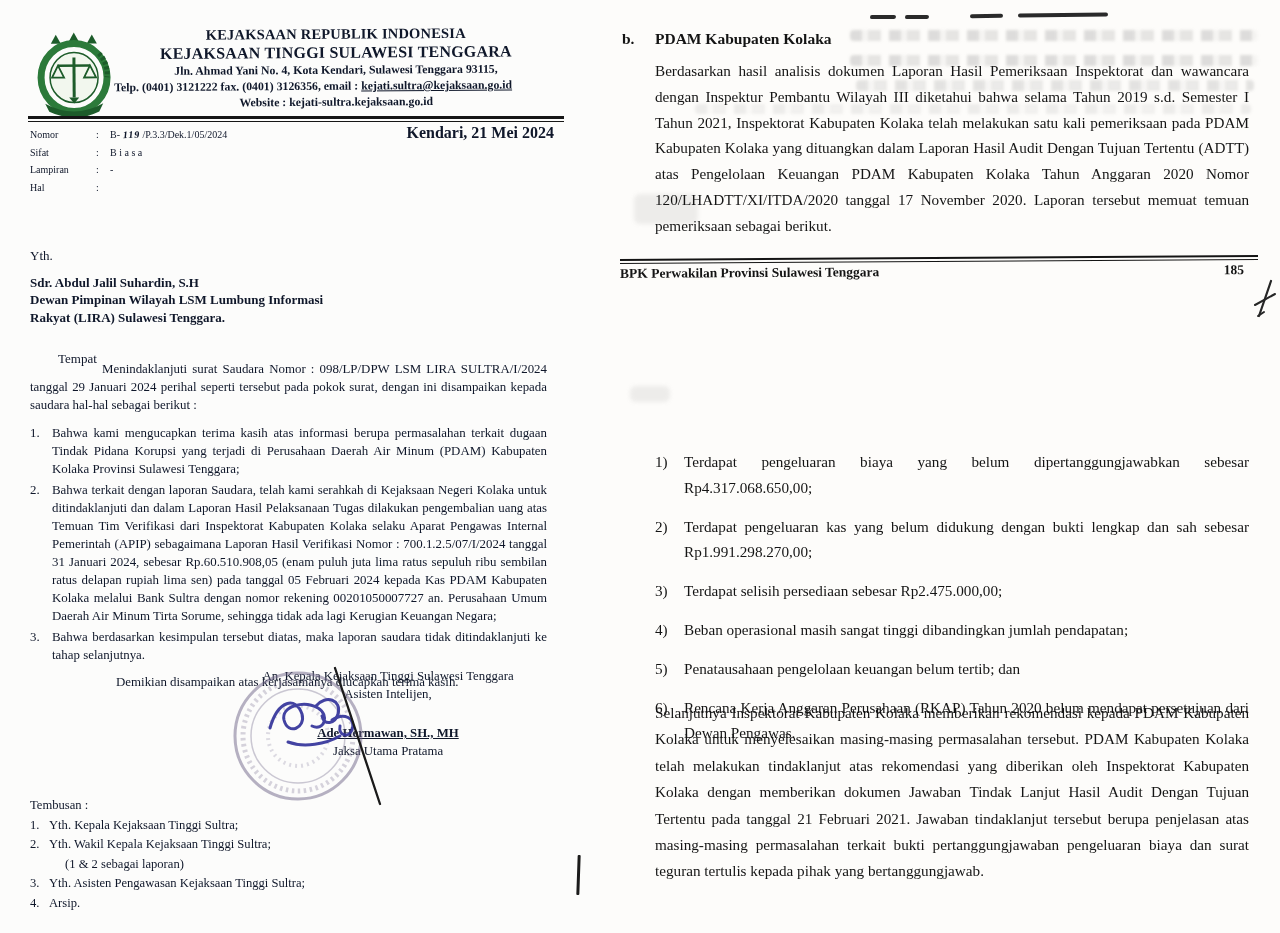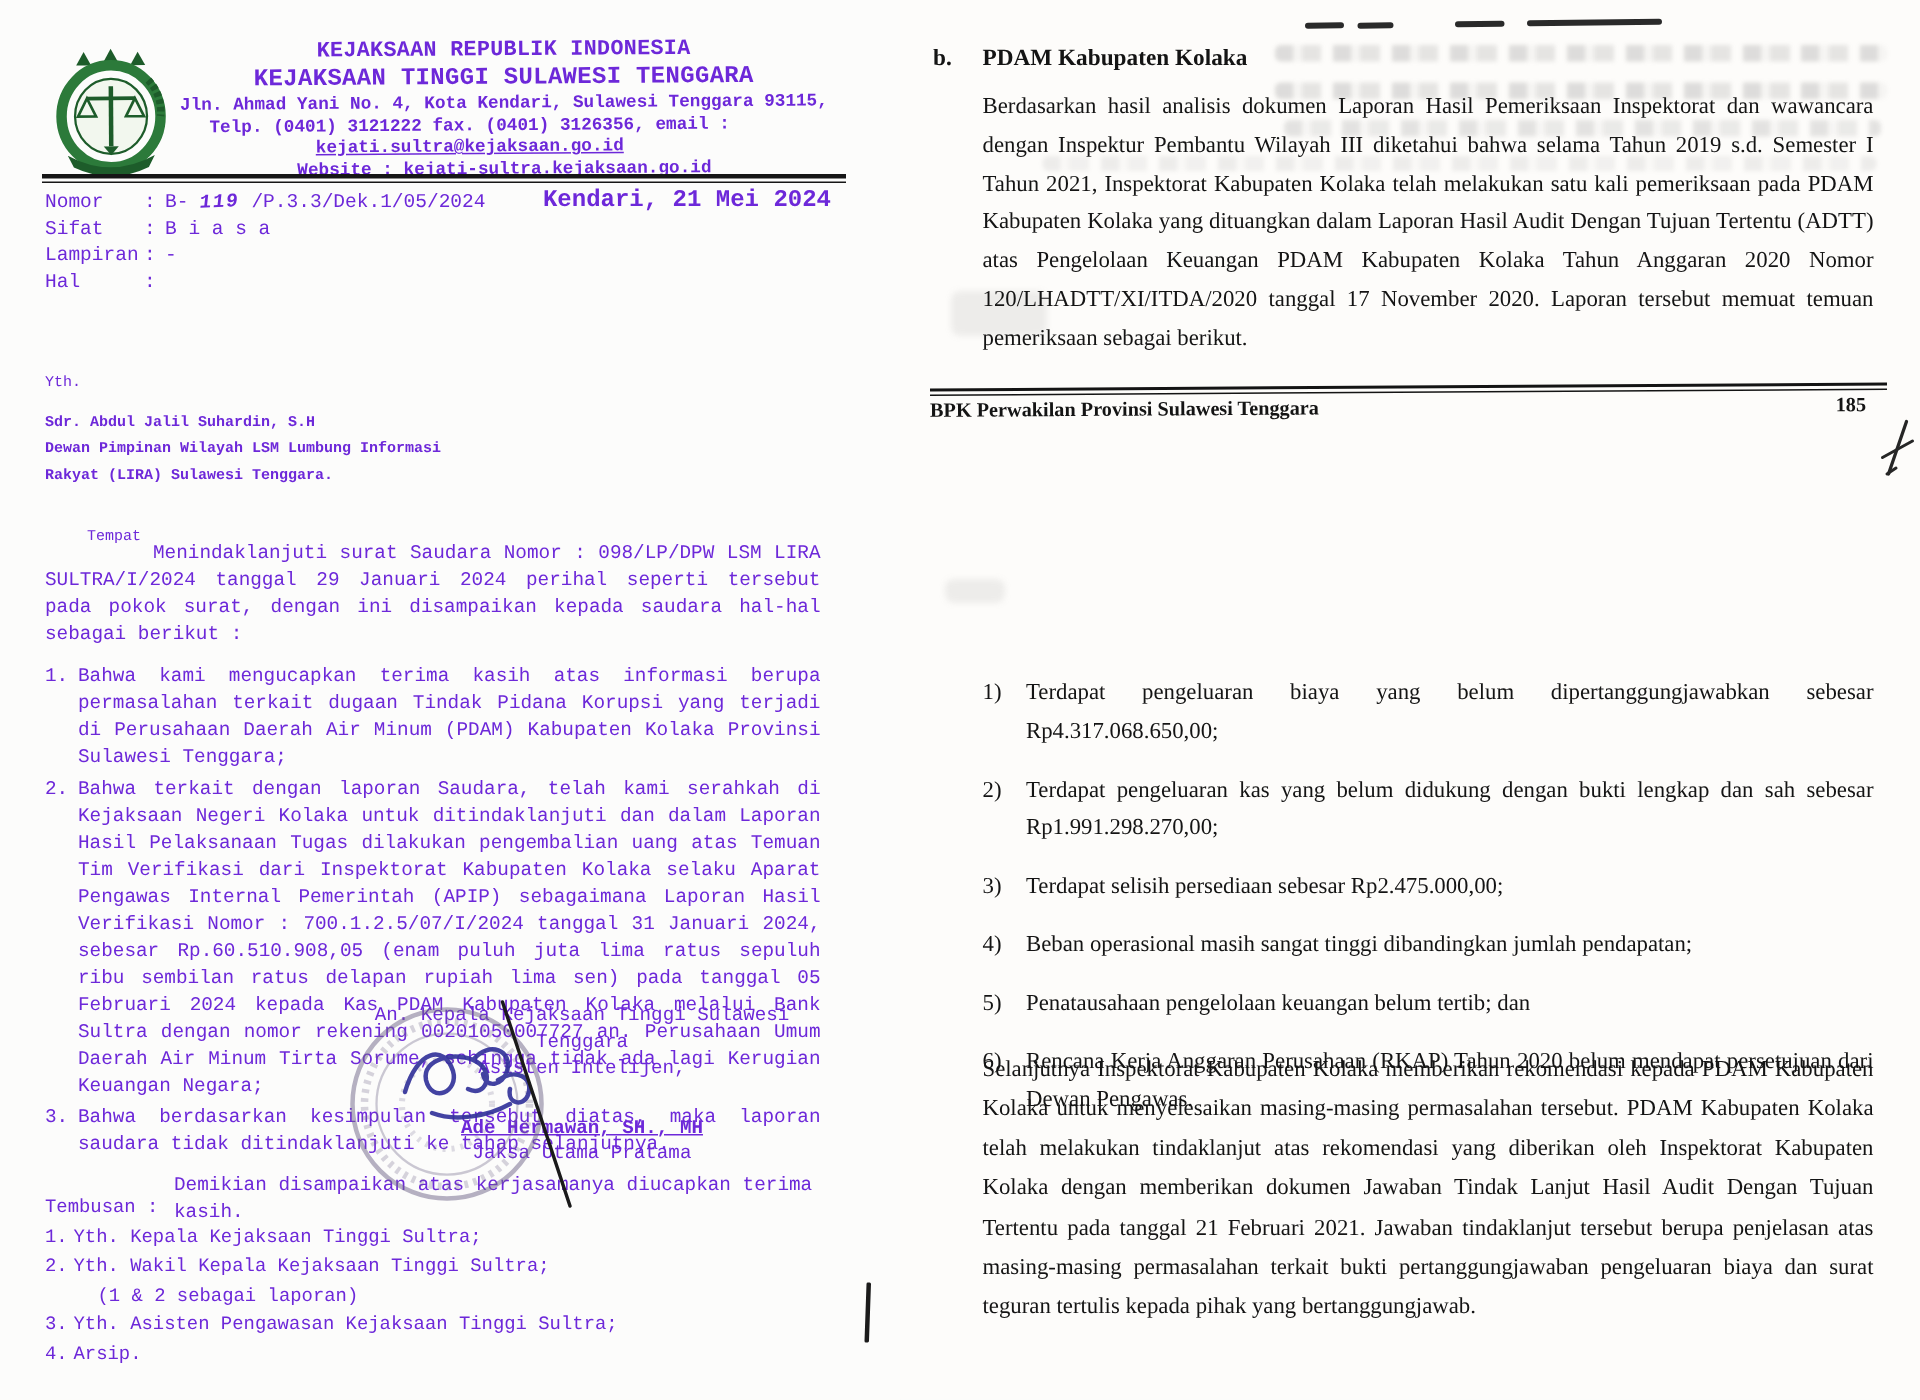--- a/index.html
+++ b/index.html
@@ -1,37 +1,37 @@
 <!DOCTYPE html>
 <html><head>
 <meta charset="utf-8">
 <style>
   html,body{margin:0;padding:0;background:#fbfbfa;}
   #canvas{position:relative;width:1280px;height:933px;overflow:hidden;background:#fcfcfb;}
   .page{position:absolute;top:0;height:933px;}
   
-  .page-left{left:0;width:600px;background:#fcfcfb;font-family:Liberation Mono, monospace;color:#6d28d9;}
+  .page-left{left:0;width:600px;background:#fcfcfb;font-family:Liberation Serif, serif;color:#0f172a;}
   .letterhead{position:absolute;left:30px;top:26px;width:534px;transform:rotate(-0.4deg);}
   .logo{position:absolute;left:3px;top:4px;width:100px;height:88px;}
   .lh-text{margin-left:78px;text-align:center;}
   .lh-org1{font-size:14.5px;font-weight:700;letter-spacing:.2px;}
   .lh-org2{font-size:16px;font-weight:700;letter-spacing:.2px;margin-top:1px;}
   .lh-addr,.lh-contact,.lh-web{font-size:11.8px;font-weight:700;margin-top:1px;}
   .lh-contact{margin-left:-46px;width:calc(100% + 46px);}
   .u{text-decoration:underline;}
   .lh-rule{position:absolute;left:28px;top:116px;width:536px;height:2px;border-top:3px solid #161616;border-bottom:1.5px solid #161616;}
   .date{position:absolute;right:46px;top:124px;font-weight:700;font-size:16px;}
-  .meta{position:absolute;left:30px;top:126px;width:398px;font-size:13px;}
+  .meta{position:absolute;left:30px;top:126px;width:398px;font-size:10px;}
   .meta-row{display:flex;line-height:17.5px;align-items:flex-start;}
   .meta-label{width:66px;flex:none;}
   .meta-colon{width:14px;flex:none;}
   .meta-value{flex:1;}
   .hal-value{text-align:justify;max-width:318px;}
   .handwritten{display:inline-block;transform:skewX(-8deg) rotate(-2deg);letter-spacing:1px;font-weight:700;}
-  .recipient{position:absolute;left:30px;top:247px;font-size:10px;line-height:17.5px;}
+  .recipient{position:absolute;left:30px;top:247px;font-size:13px;line-height:17.5px;}
   .rec-salutation{margin-bottom:9px;}
   .rec-name{font-weight:700;}
   .rec-di{margin-top:10px;}
   .rec-tempat{margin-left:28px;margin-top:24px;}
   .body-block{position:absolute;left:30px;top:360px;width:517px;font-size:12.9px;line-height:18px;}
   .opening{text-indent:72px;text-align:justify;margin-bottom:10px;}
   .item{display:flex;margin-bottom:3px;}
   .item-num{width:22px;flex:none;}
   .item-text{flex:1;text-align:justify;}
   .closing{margin-top:9px;margin-left:86px;}

